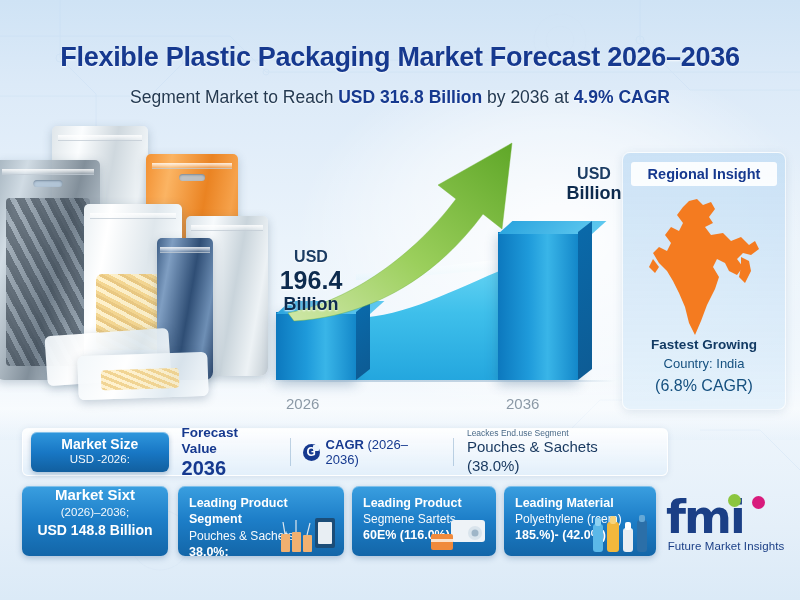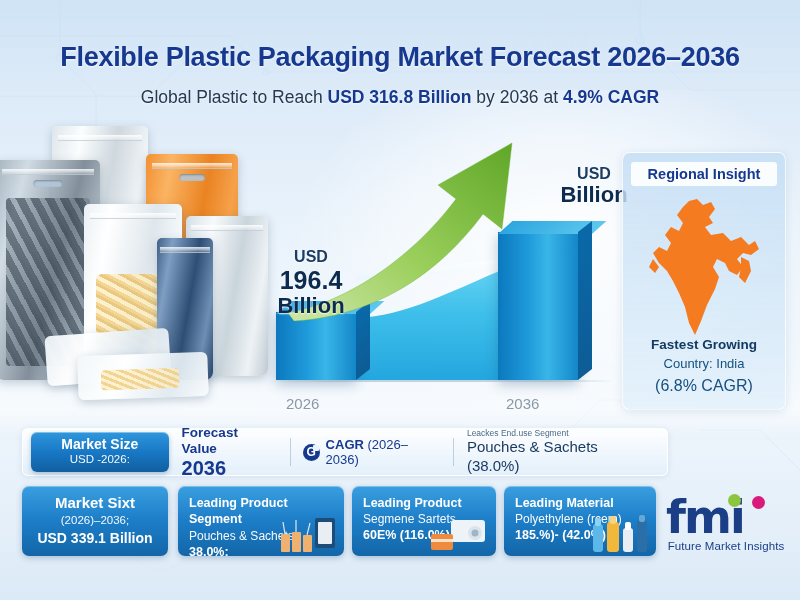--- a/index.html
+++ b/index.html
@@ -143,21 +143,21 @@
   .x-2036 { left: 236px; }
 
   .arrow-wrap { position: absolute; left: 10px; top: -8px; width: 300px; height: 185px; }
 
   .val {
     position: absolute; text-align: center; line-height: 1.12;
     color: #12355f; text-shadow: 0 1px 2px rgba(255,255,255,.9);
   }
   .val .u { font-size: 16px; font-weight: 600; color: #1b3c63; }
   .val .n { font-size: 25px; font-weight: bold; color: #0d2b4e; }
-  .val .b { font-size: 22px; font-weight: bold; color: #0d2b4e; }
+  .val .b { font-size: 18px; font-weight: bold; color: #0d2b4e; }
   .val-2026 { left: -8px; top: 103px; width: 98px; }
   .val-2036 { left: 274px; top: 20px; width: 100px; }
 
   
   .region {
     position: absolute; left: 622px; top: 152px; width: 164px; height: 258px;
     border-radius: 8px;
     background: linear-gradient(180deg, rgba(196,222,244,.85), rgba(222,238,250,.7));
     border: 1px solid rgba(255,255,255,.75);
     box-shadow: 0 2px 10px rgba(60,100,140,.14);
@@ -217,21 +217,21 @@
   .cagr-txt b { font-weight: bold; }
 
   
   .row2 { position: absolute; left: 22px; top: 486px; height: 80px; }
   .card {
     position: absolute; top: 0; height: 70px; border-radius: 7px;
     background: linear-gradient(180deg,#3a9fe0 0%, #1d7ec8 48%, #1366a8 100%);
     box-shadow: 0 2px 6px rgba(20,70,120,.28), inset 0 1px 0 rgba(255,255,255,.35);
     color: #fff; overflow: hidden;
   }
-  .card.sq { text-align: center; padding-top: 8px; }
+  .card.sq { text-align: center; }
   .card.sq .t1 { font-size: 15px; font-weight: bold; line-height: 1.2; }
   .card.sq .t2 { font-size: 11.5px; line-height: 1.5; opacity: .95; }
   .card.sq .t3 { font-size: 14px; font-weight: bold; line-height: 1.35; }
   .card.wide { padding: 9px 6px 0 11px; }
   .card.wide .h { font-size: 12.5px; font-weight: bold; line-height: 1.3; }
   .card.wide .s { font-size: 12px; line-height: 1.35; opacity: .96; }
   .card.wide .v { font-size: 12.5px; font-weight: bold; line-height: 1.35; }
   .card-thumb { position: absolute; right: 5px; bottom: 2px; width: 62px; height: 40px; }
 
   .c-size  { left: 0;   width: 146px; }
@@ -274,21 +274,21 @@
       <circle cx="560" cy="40" r="14"></circle>
       <circle cx="160" cy="540" r="30"></circle>
     </g>
   </svg>
   <div class="bg-glow"></div>
   <div class="bg-floor"></div>
 
   <div class="header">
     <div class="title">Flexible Plastic Packaging Market Forecast 2026–2036</div>
     <div class="subtitle">
-      <span>Global Plastic to Reach </span><b>USD 316.8 Billion</b><span> by 2036 at </span><b>4.9% CAGR</b>
+      <span>Segment Market to Reach </span><b>USD 316.8 Billion</b><span> by 2036 at </span><b>4.9% CAGR</b>
     </div>
   </div>
 
   <div class="photo">
     <div class="pouch p-silverTall">
         <div class="zip"></div>
       </div>
     <div class="pouch p-clearDark">
         <div class="zip"></div>
         <div class="hole"></div>
@@ -395,21 +395,21 @@
       <div class="tiny">Leackes End.use Segment</div>
       <div class="mid">Pouches &amp; Sachets (38.0%)</div>
     </div>
   </div>
 
   <div class="row2">
 
     <div class="card sq c-size">
       <div class="t1">Market Sixt</div>
       <div class="t2">(2026)–2036;</div>
-      <div class="t3">USD 339.1 Billion</div>
+      <div class="t3">USD 148.8 Billion</div>
     </div>
 
     <div class="card wide c-prodseg">
       <div class="h">Leading Product Segment</div>
       <div class="s">Pouches &amp; Sachets</div>
       <div class="v">38.0%:</div>
       <svg class="card-thumb" viewBox="0 0 62 40">
         <rect x="38" y="4" width="20" height="30" rx="2" fill="#1b4d78"></rect>
         <rect x="41" y="8" width="14" height="22" rx="1" fill="#e8eef3"></rect>
         <g fill="#f0b070">

